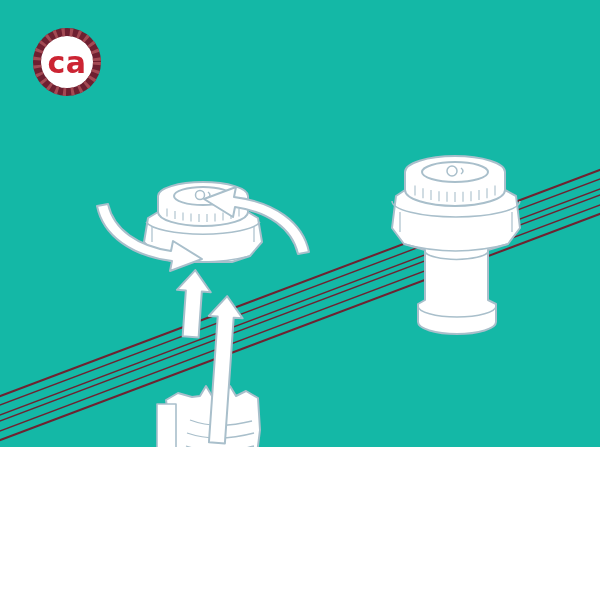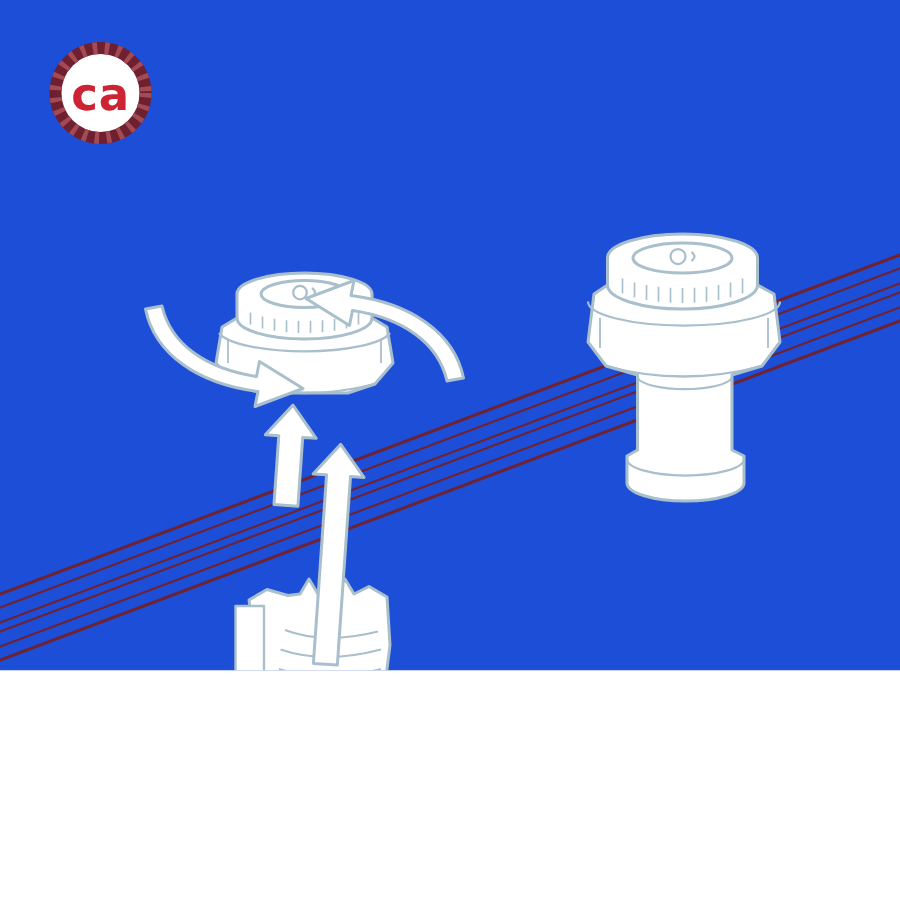--- a/index.html
+++ b/index.html
@@ -1,19 +1,19 @@
 <!DOCTYPE html>
 <html><head>
 <meta charset="utf-8">
 <style>
   html,body{margin:0;padding:0;background:#ffffff;}
   .stage{
     position:relative;
     width:600px;height:447px;
-    background:#1d4ed8;
+    background:#14b8a6;
     overflow:hidden;
     font-family:"DejaVu Sans", sans-serif;
   }
   svg{display:block;}
   .logo-text{
     font-family:"DejaVu Sans", sans-serif;
     font-weight:bold;
     font-size:30px;
     letter-spacing:0.5px;
   }

